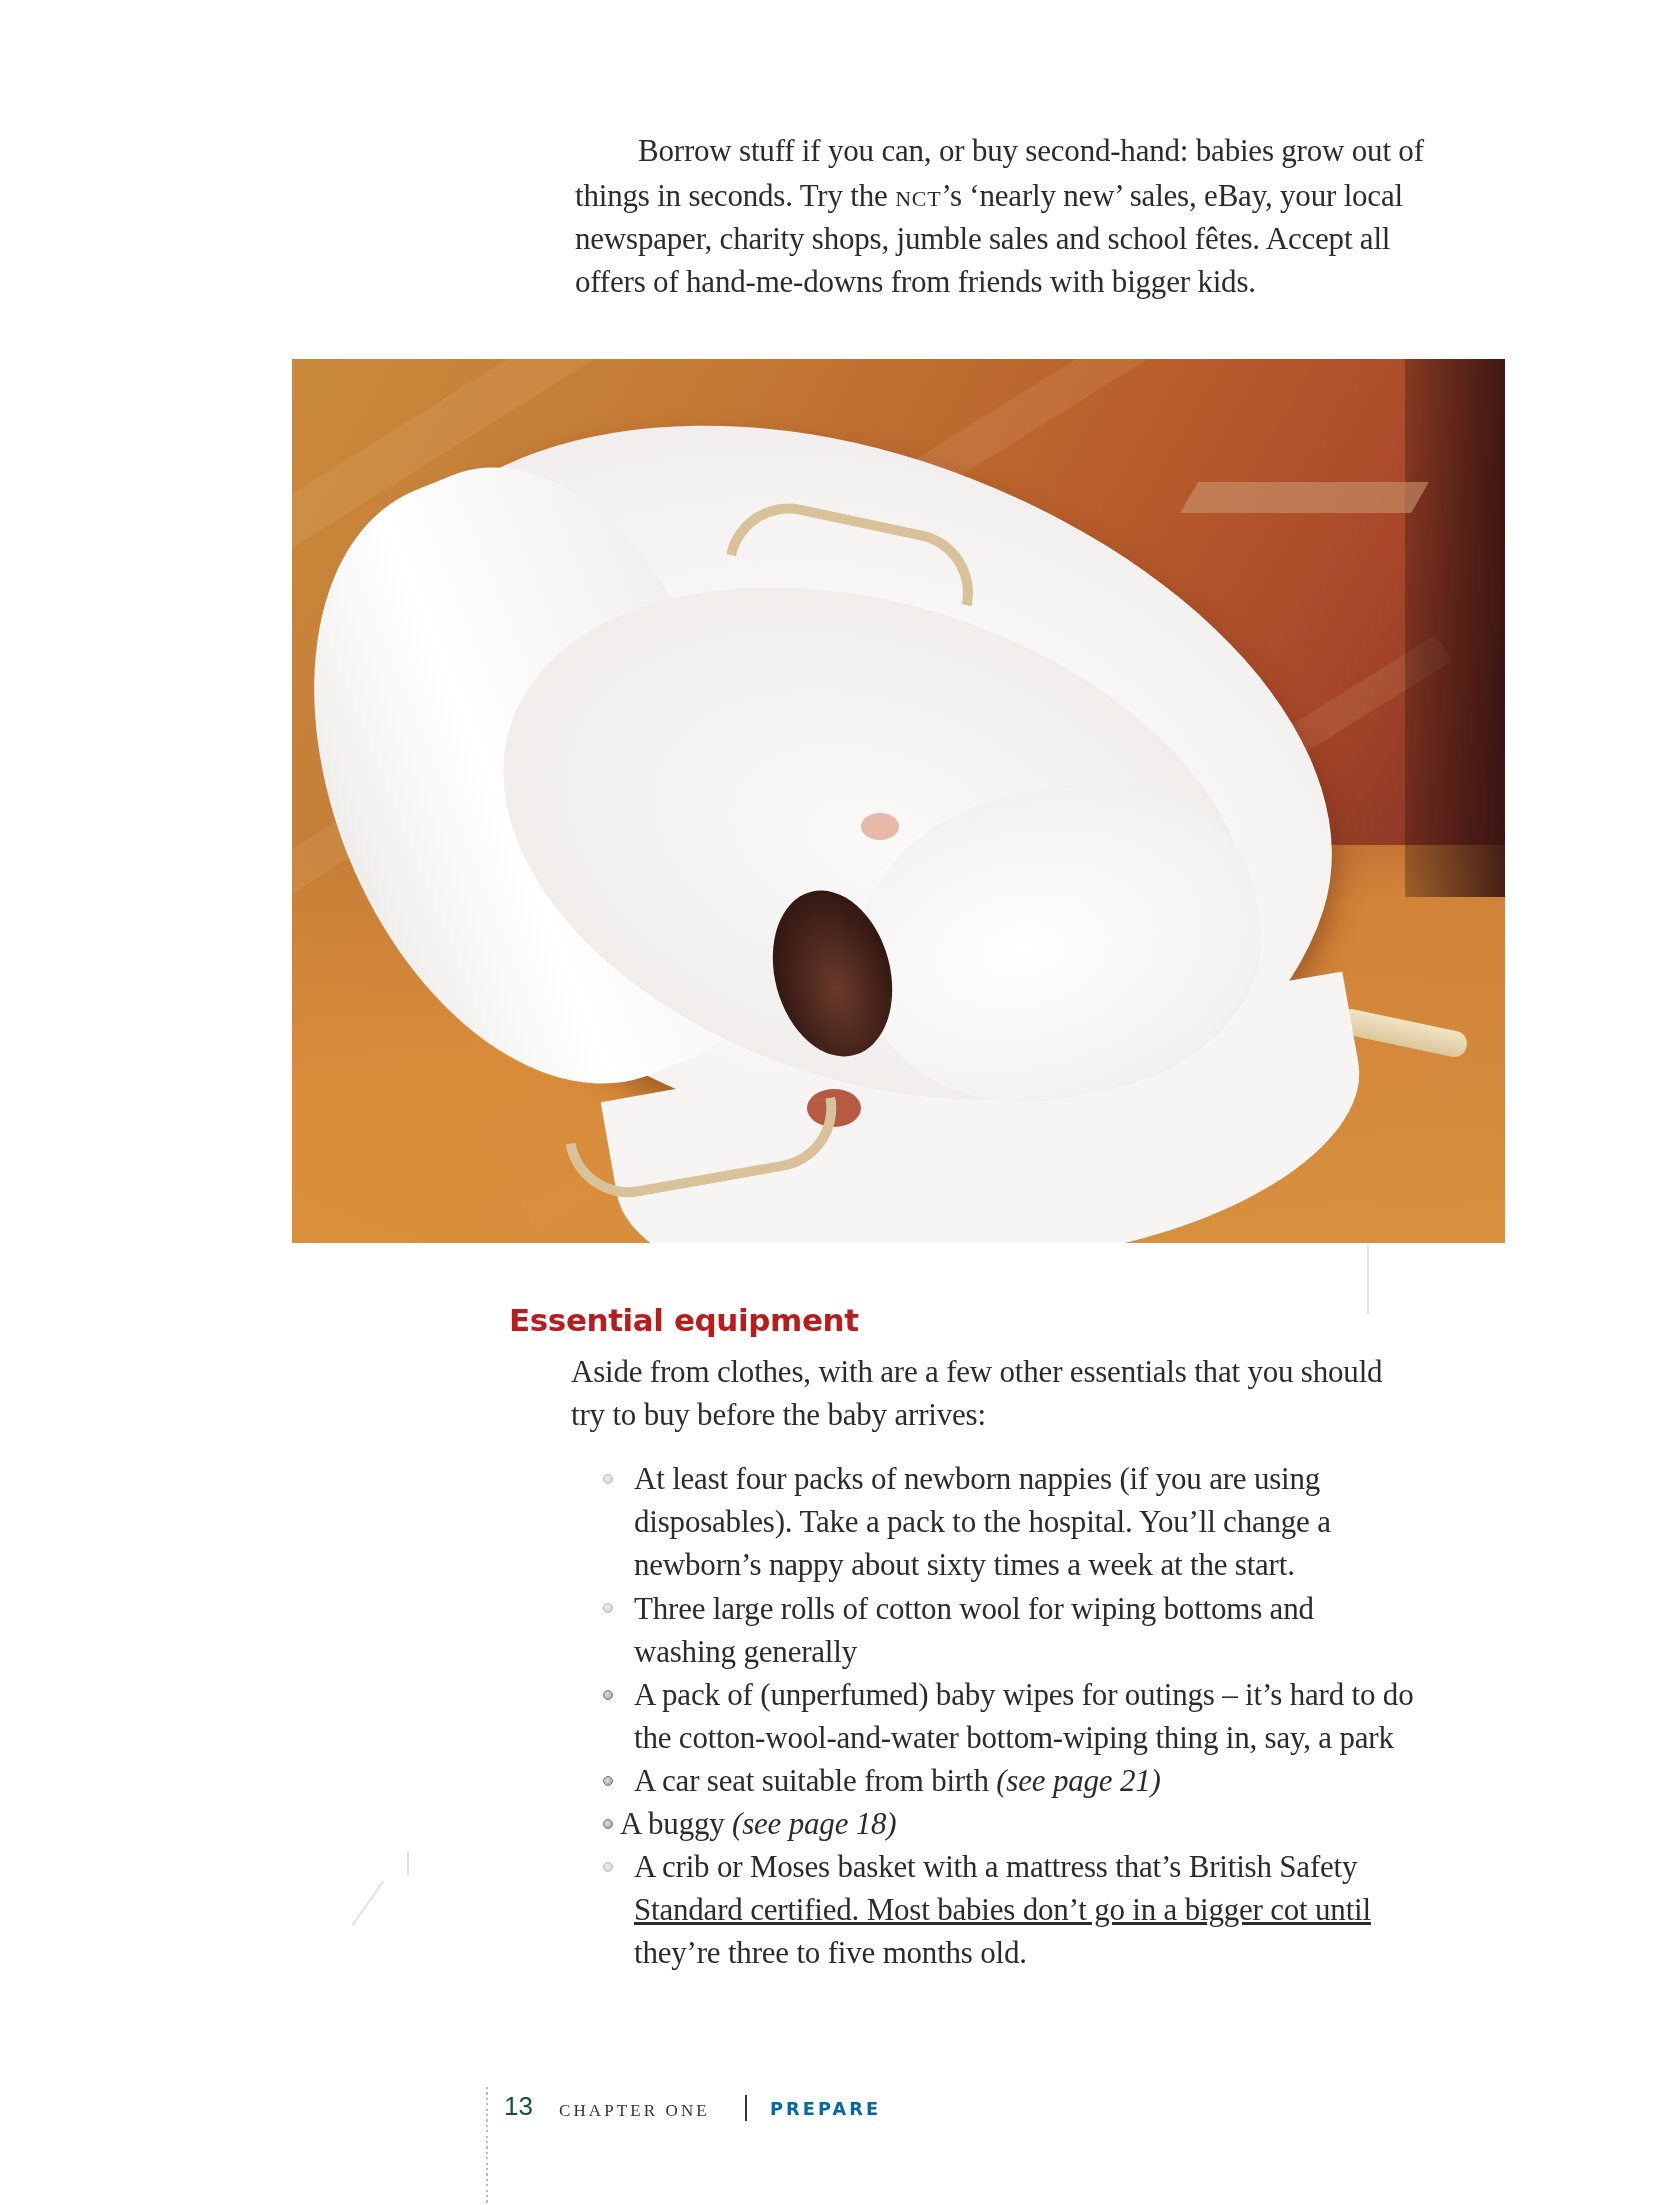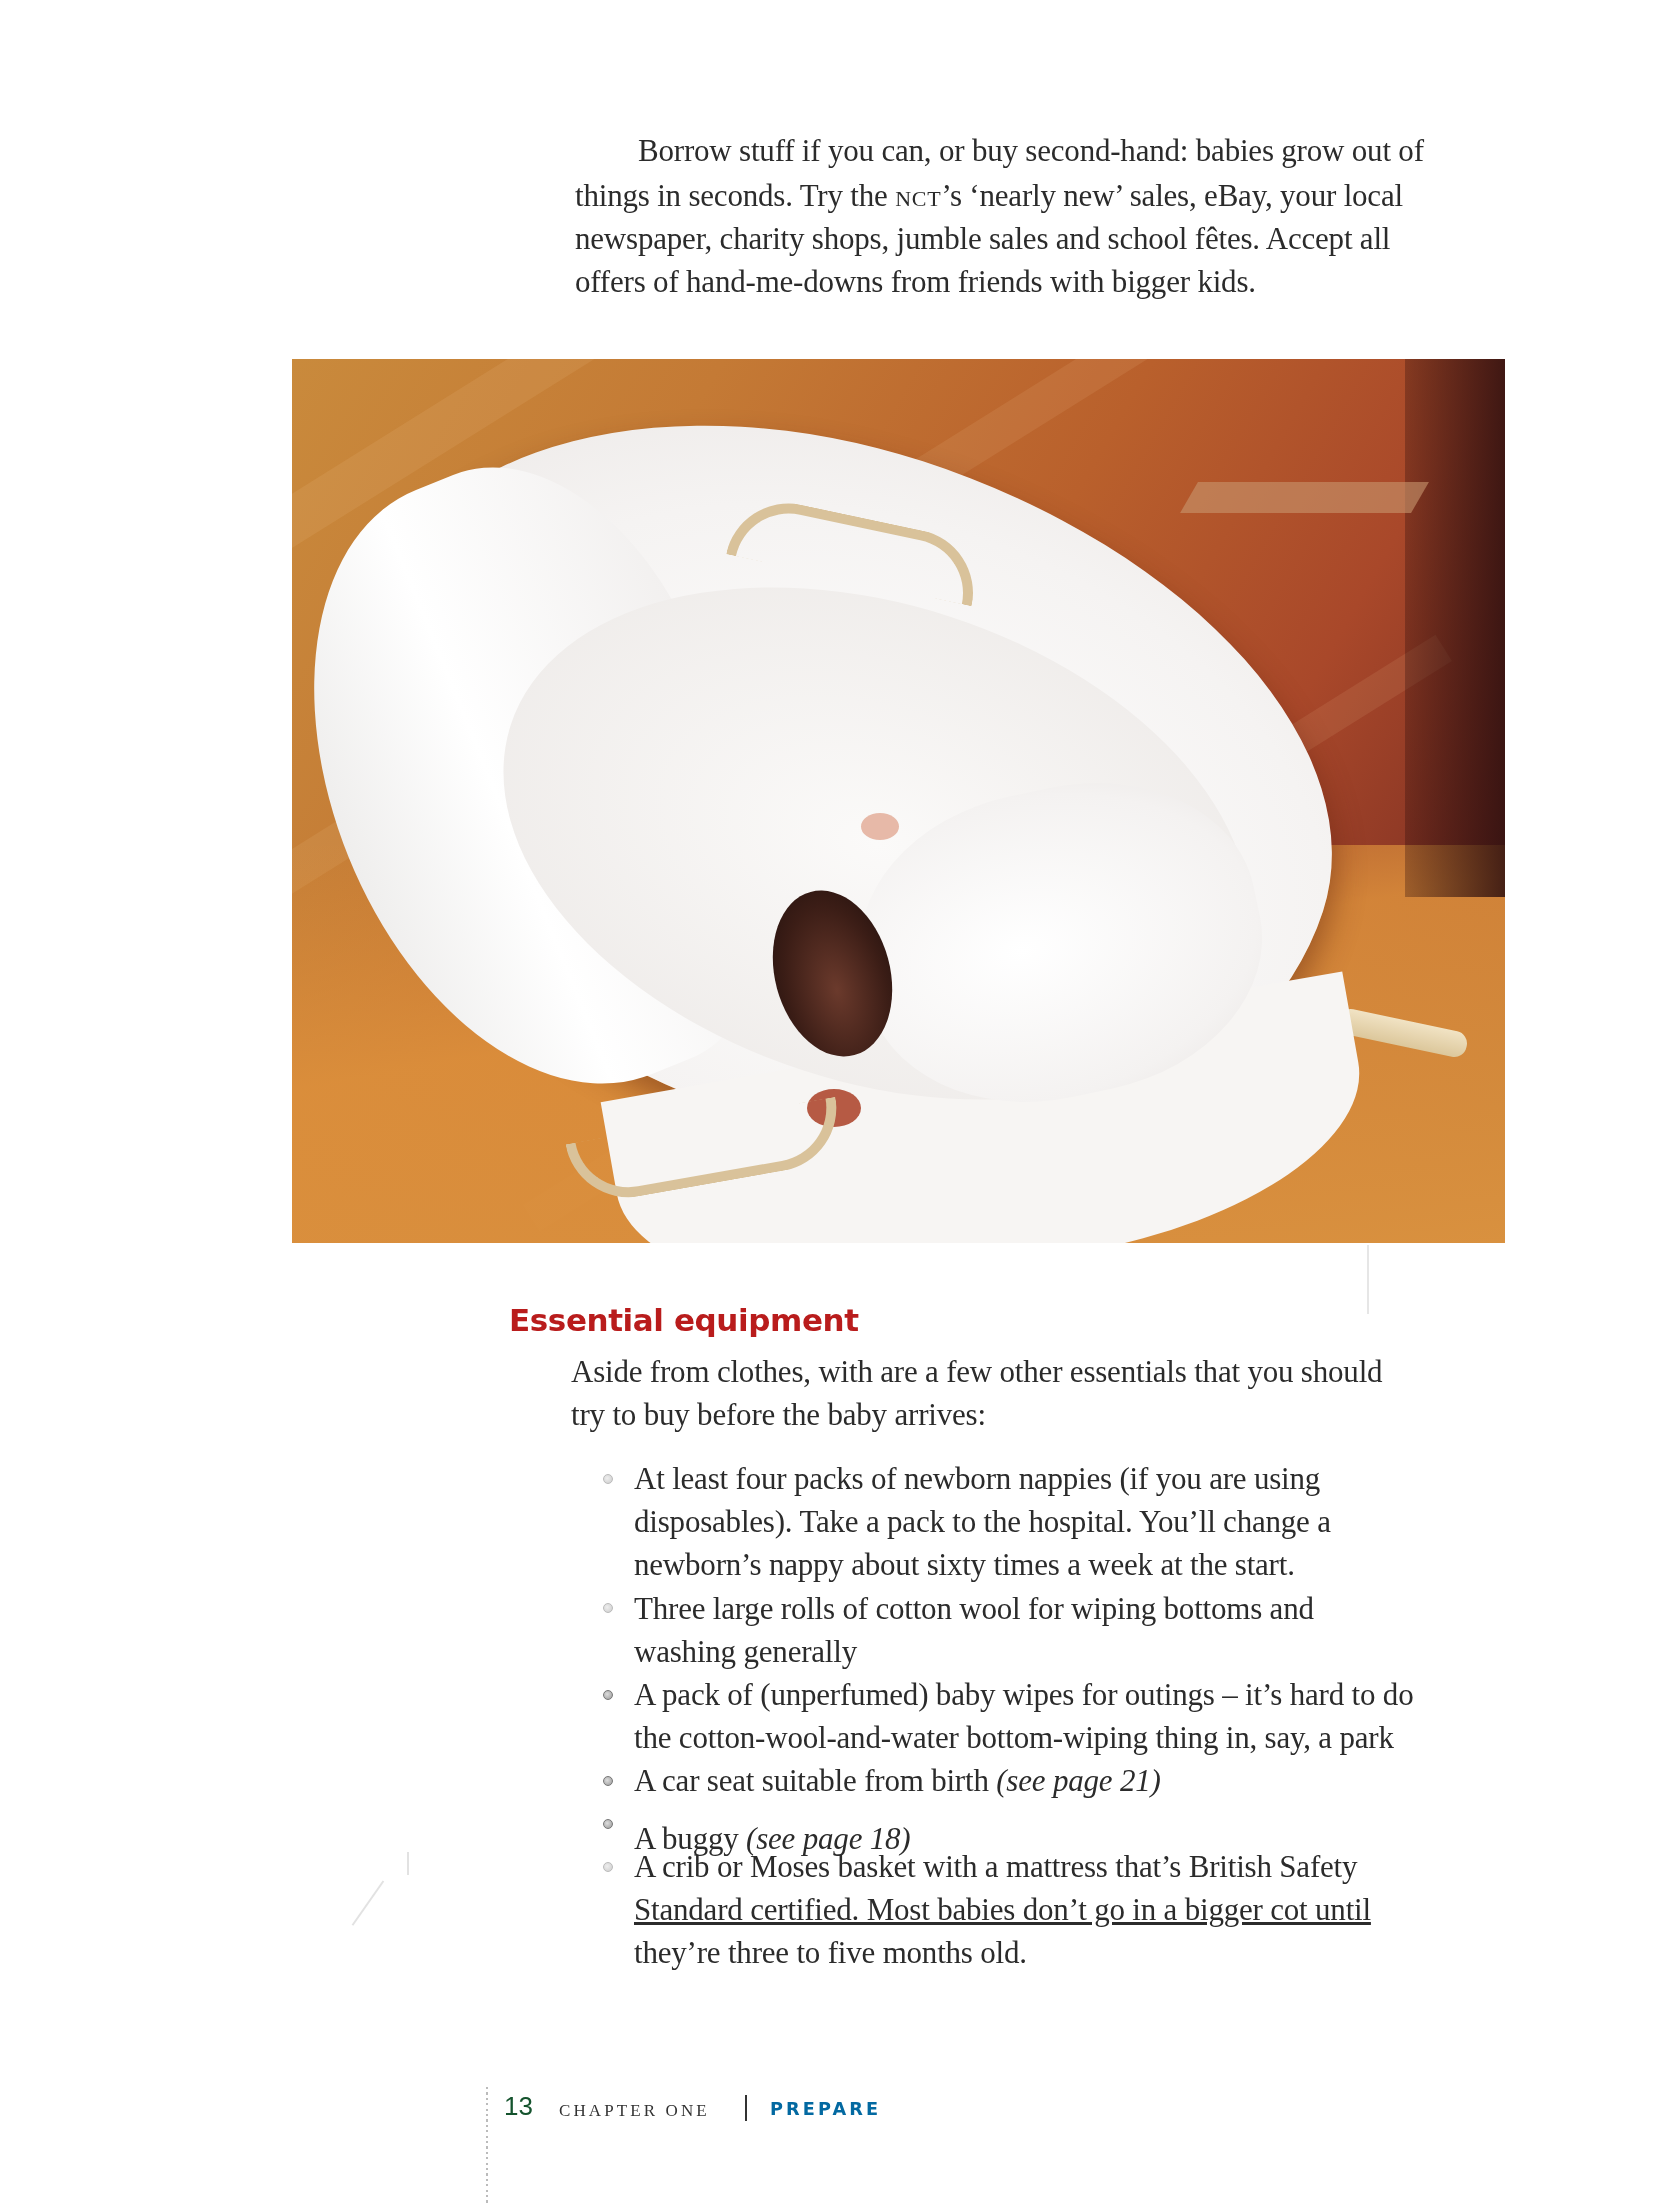--- a/index.html
+++ b/index.html
@@ -113,21 +113,21 @@
     <div class="line serif" style="left:634px; top:1716px;">the cotton-wool-and-water bottom-wiping thing in, say, a park</div>
   </div>
 
   <div>
     <span class="bullet" style="left:603px; top:1776px;"></span>
     <div class="line serif" style="left:634px; top:1759px;"><span>A car seat suitable from birth </span><span class="ital">(see page 21)</span></div>
   </div>
 
   <div>
     <span class="bullet" style="left:603px; top:1819px;"></span>
-    <div class="line serif" style="left:634px; top:1802px;margin-top:15px;"><span>A buggy </span><span class="ital">(see page 18)</span></div>
+    <div class="line serif" style="left:620px; top:1802px;"><span>A buggy </span><span class="ital">(see page 18)</span></div>
   </div>
 
   <div>
     <span class="bullet faint" style="left:603px; top:1862px;"></span>
     <div class="line serif" style="left:634px; top:1845px;">A crib or Moses basket with a mattress that’s British Safety</div>
     <div class="line serif" style="left:634px; top:1888px;text-decoration:underline;">Standard certified. Most babies don’t go in a bigger cot until</div>
     <div class="line serif" style="left:634px; top:1931px;">they’re three to five months old.</div>
   </div>
 </div>
 

